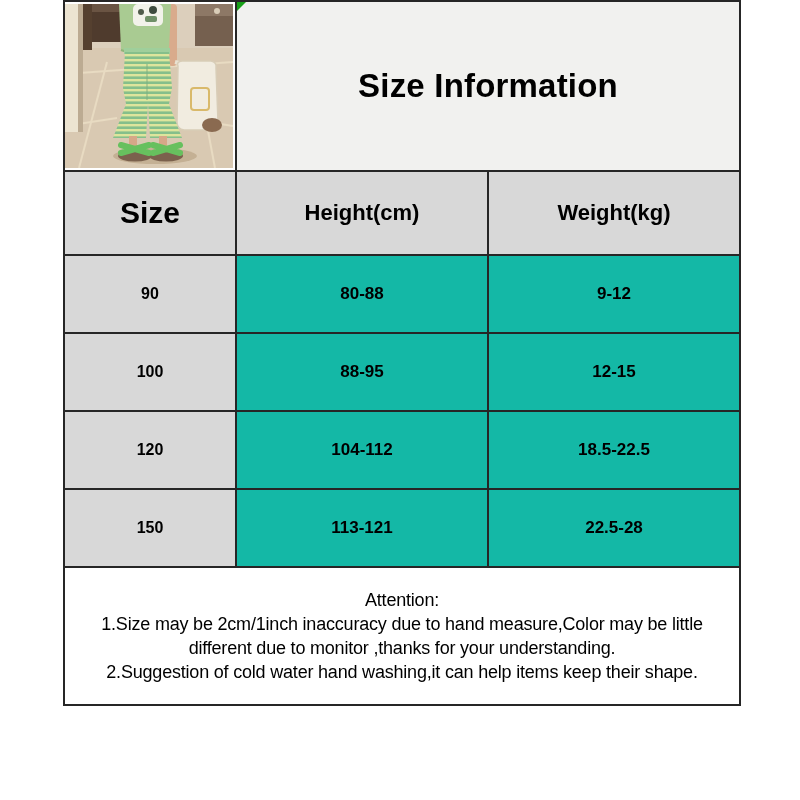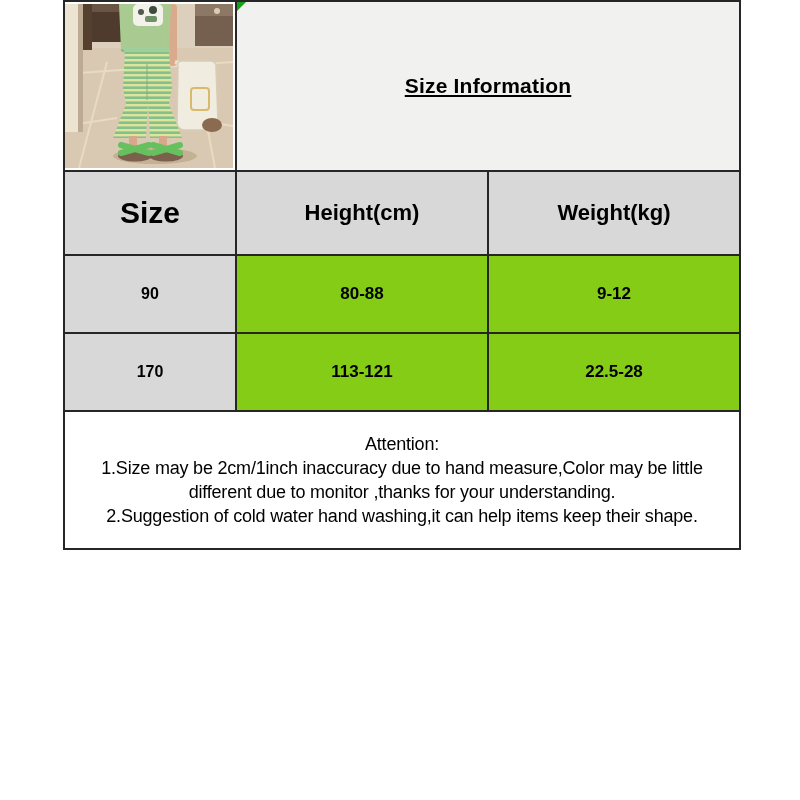--- a/index.html
+++ b/index.html
@@ -21,31 +21,31 @@
   }
   tr.row-top{height:170px;}
   tr.row-head{height:84px;}
   tr.row-data{height:78px;}
   tr.row-note{height:138px;padding-left:32px;}
 
   td.photo-cell{background:#ffffff;padding:2px;}
   .photo{width:168px;height:164px;display:block;}
 
   td.title-cell{background:#f1f1ef;position:relative;}
-  .title{font-size:21px;font-weight:bold;letter-spacing:0.2px;text-decoration:underline;}
+  .title{font-size:33px;font-weight:bold;letter-spacing:0.2px;}
   .green-corner{
     position:absolute;top:0;left:0;width:0;height:0;
     border-top:9px solid #17a017;border-right:9px solid transparent;
   }
 
   tr.row-head th{background:#d8d8d8;font-weight:bold;}
   th.size-head{font-size:30px;margin-top:8px;}
   th.col-head{font-size:22px;}
 
-  tr.row-data td{background:#84cc16;font-weight:bold;font-size:17px;}
+  tr.row-data td{background:#14b8a6;font-weight:bold;font-size:17px;}
   tr.row-data td.size-col{background:#d8d8d8;font-size:16px;}
 
   td.attention-cell{
     background:#ffffff;text-align:left;vertical-align:top;
     padding:4px 6px;font-size:18px;line-height:24px;font-weight:normal;
     letter-spacing:-0.2px;
   }
   .attn-line{white-space:nowrap;}
 </style>
 </head>
@@ -131,21 +131,31 @@
       <th class="col-head">Height(cm)</th>
       <th class="col-head">Weight(kg)</th>
     </tr>
 
     <tr class="row-data">
       <td class="size-col">90</td>
       <td>80-88</td>
       <td>9-12</td>
     </tr>
     <tr class="row-data">
-      <td class="size-col">170</td>
+      <td class="size-col">100</td>
+      <td>88-95</td>
+      <td>12-15</td>
+    </tr>
+    <tr class="row-data">
+      <td class="size-col">120</td>
+      <td>104-112</td>
+      <td>18.5-22.5</td>
+    </tr>
+    <tr class="row-data">
+      <td class="size-col">150</td>
       <td>113-121</td>
       <td>22.5-28</td>
     </tr>
 
     <tr class="row-note">
       <td class="attention-cell" colspan="3">
         <div class="attn-line">Attention:</div>
         <div class="attn-line">1.Size may be 2cm/1inch inaccuracy due to hand measure,Color may be little</div>
         <div class="attn-line">different due to monitor ,thanks for your understanding.</div>
         <div class="attn-line">2.Suggestion of cold water hand washing,it can help items keep their shape.</div>

